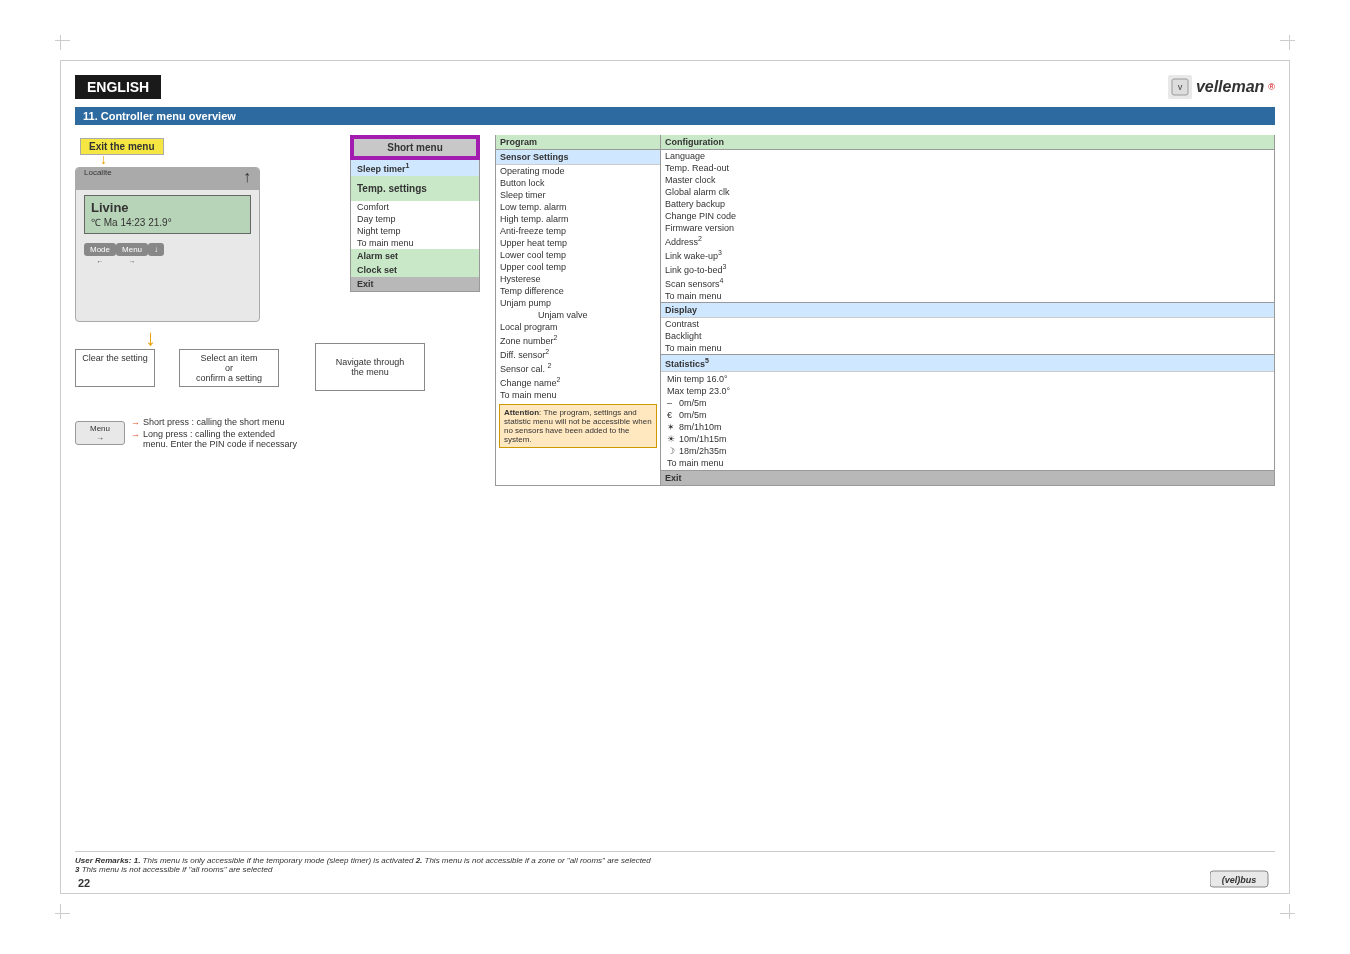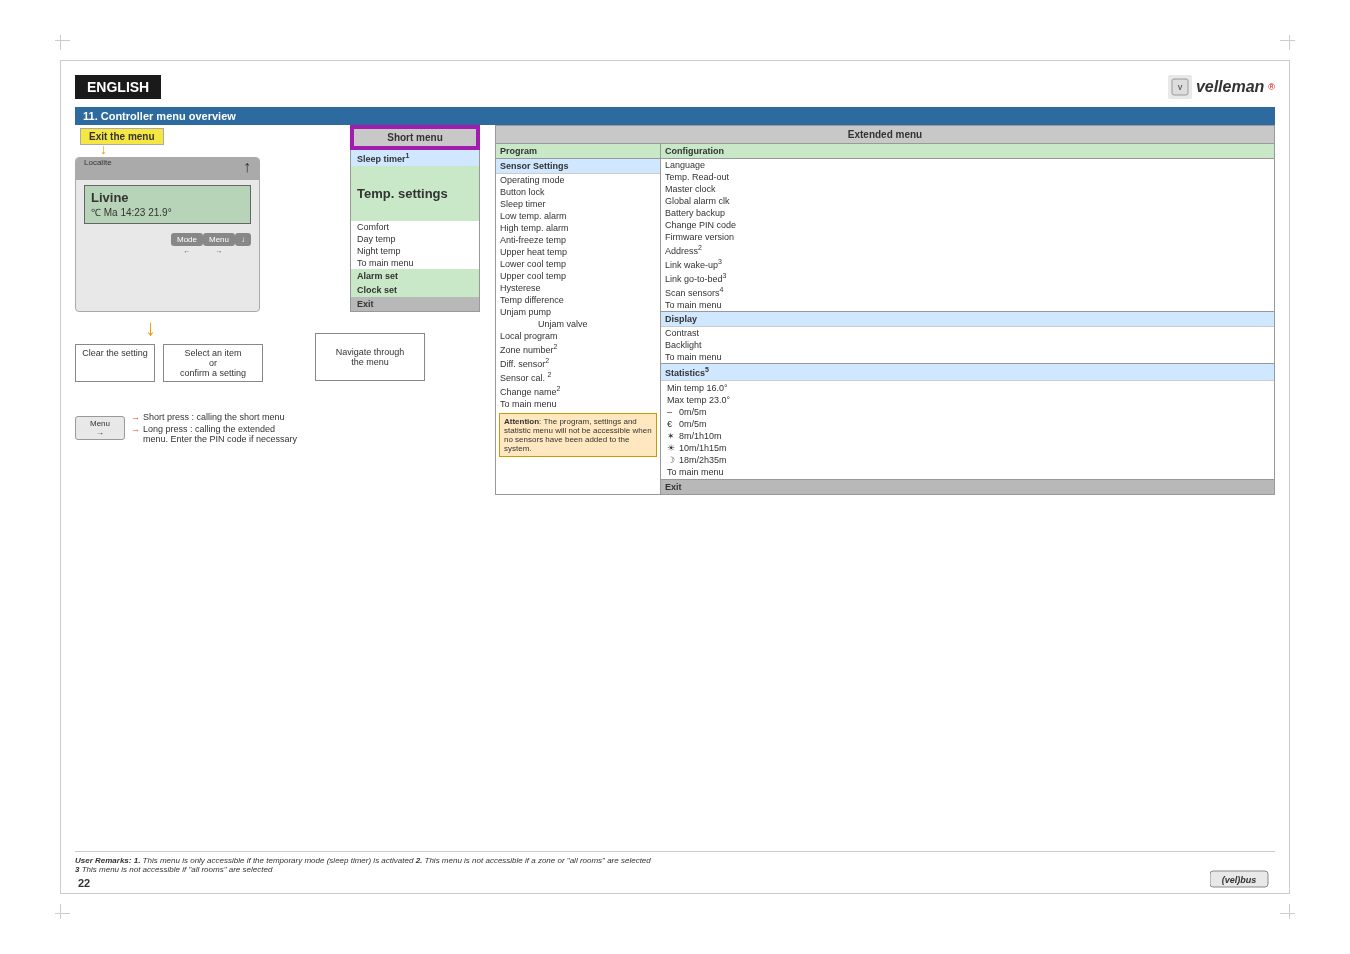--- a/index.html
+++ b/index.html
@@ -89,21 +89,21 @@
       font-style: italic;
     }
 
     
     .section-title {
       background: #2d6a9f;
       color: white;
       font-size: 11px;
       font-weight: bold;
       padding: 3px 8px;
-      margin-bottom: 0;
+      margin-bottom: 10px;
     }
 
     
     .device-panel {
       width: 220px;
       position: relative;
       flex-shrink: 0;
     }
 
     .device-box {
@@ -218,38 +218,38 @@
             <div class="device-top-bar">
               <span style="font-size:8px; color:#333;">Localite</span>
               <span style="font-size:16px; color:#333;">↑</span>
             </div>
 
             <div class="device-screen">
               <div style="font-size:13px; font-weight:bold;">Livine</div>
               <div style="font-size:10px;">℃  Ma 14:23  21.9°</div>
             </div>
 
-            <div style="display:flex; justify-content:flex-end; padding:4px 8px; margin-top:4px;">
+            <div style="display:flex; justify-content:flex-start; padding:4px 8px; margin-top:4px;">
               <div class="device-btn-group">
                 <div class="device-btn">Mode</div>
                 <div class="device-btn-label">←</div>
               </div>
               <div class="device-btn-group">
                 <div class="device-btn">Menu</div>
                 <div class="device-btn-label">→</div>
               </div>
               <div class="device-btn-group">
                 <div class="device-btn">↓</div>
               </div>
             </div>
           </div>
 
           <div style="margin-left:70px; margin-top:5px; color:#e8a000; font-size:22px; line-height:1;">↓</div>
 
-          <div style="display:flex; gap:8px; margin-top:5px; position:relative;">
+          <div style="display:flex; gap:24px; position:relative;">
 
             <div style="border:1px solid #888; background:white; padding:3px 6px; font-size:9px; min-width:80px; text-align:center;">Clear the setting</div>
 
             <div style="border:1px solid #888; background:white; padding:3px 16px; font-size:9px; text-align:center;">
               <div>Select an item</div>
               <div>or</div>
               <div>confirm a setting</div>
             </div>
           </div>
 
@@ -283,36 +283,35 @@
         </div>
 
         <div style="margin-left:45px; flex-shrink:0; width:130px;">
           <div style="background:#c8c8c8; border:4px solid #a21caf; font-size:10px; font-weight:bold; text-align:center; padding:3px 8px;">Short menu</div>
 
           <div style="border-left:1px solid #999; border-right:1px solid #999; background:#d0e8ff; font-weight:bold; padding:2px 6px; font-size:9px; border-top:none;">
             <span>Sleep timer</span><sup class="superscript">1</sup>
           </div>
 
           <div style="border-left:1px solid #999; border-right:1px solid #999;">
-            <div style="background:#c8e8c8; font-weight:bold; padding:20px 6px; font-size:13px;">Temp. settings</div>
+            <div style="background:#c8e8c8; font-weight:bold; padding:7px 6px; font-size:10px;">Temp. settings</div>
             <div style="padding:1px 6px; font-size:9px;">Comfort</div>
             <div style="padding:1px 6px; font-size:9px;">Day temp</div>
             <div style="padding:1px 6px; font-size:9px;">Night temp</div>
             <div style="padding:1px 6px; font-size:9px;">To main menu</div>
           </div>
 
           <div style="border-left:1px solid #999; border-right:1px solid #999; background:#c8e8c8; font-weight:bold; padding:2px 6px; font-size:9px;">Alarm set</div>
 
           <div style="border-left:1px solid #999; border-right:1px solid #999; background:#c8e8c8; font-weight:bold; padding:2px 6px; font-size:9px;">Clock set</div>
 
           <div style="border:1px solid #999; border-top:none; background:#b8b8b8; font-weight:bold; padding:2px 6px; font-size:9px;">Exit</div>
         </div>
 
         <div style="margin-left:15px; flex:1;">
-          <div style="background:#c8c8c8; border:1px solid #999; font-size:10px; font-weight:bold; text-align:center; padding:3px 0;">Extended menu</div>
 
           <div style="display:flex; border-left:1px solid #999; border-right:1px solid #999; border-bottom:1px solid #999;">
 
             <div style="width:165px; border-right:1px solid #999; flex-shrink:0;">
               <div style="background:#c8e8c8; font-weight:bold; padding:2px 4px; font-size:9px; border-bottom:1px solid #999;">Program</div>
               <div style="background:#d0e8ff; font-weight:bold; padding:2px 4px; font-size:9px; border-bottom:1px solid #ccc;">Sensor Settings</div>
               <div style="font-size:9px;">
                 <div style="padding:1px 4px;">Operating mode</div>
                 <div style="padding:1px 4px;">Button lock</div>
                 <div style="padding:1px 4px;">Sleep timer</div>

